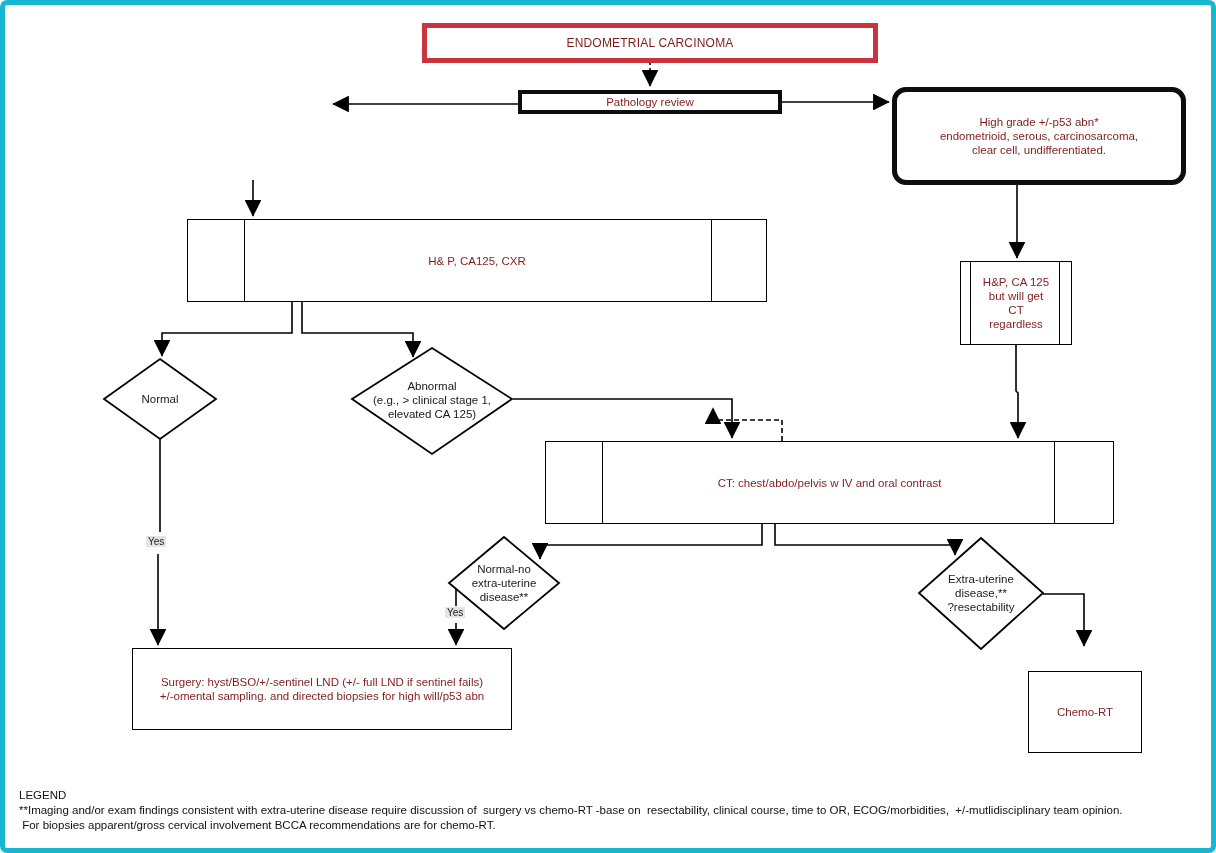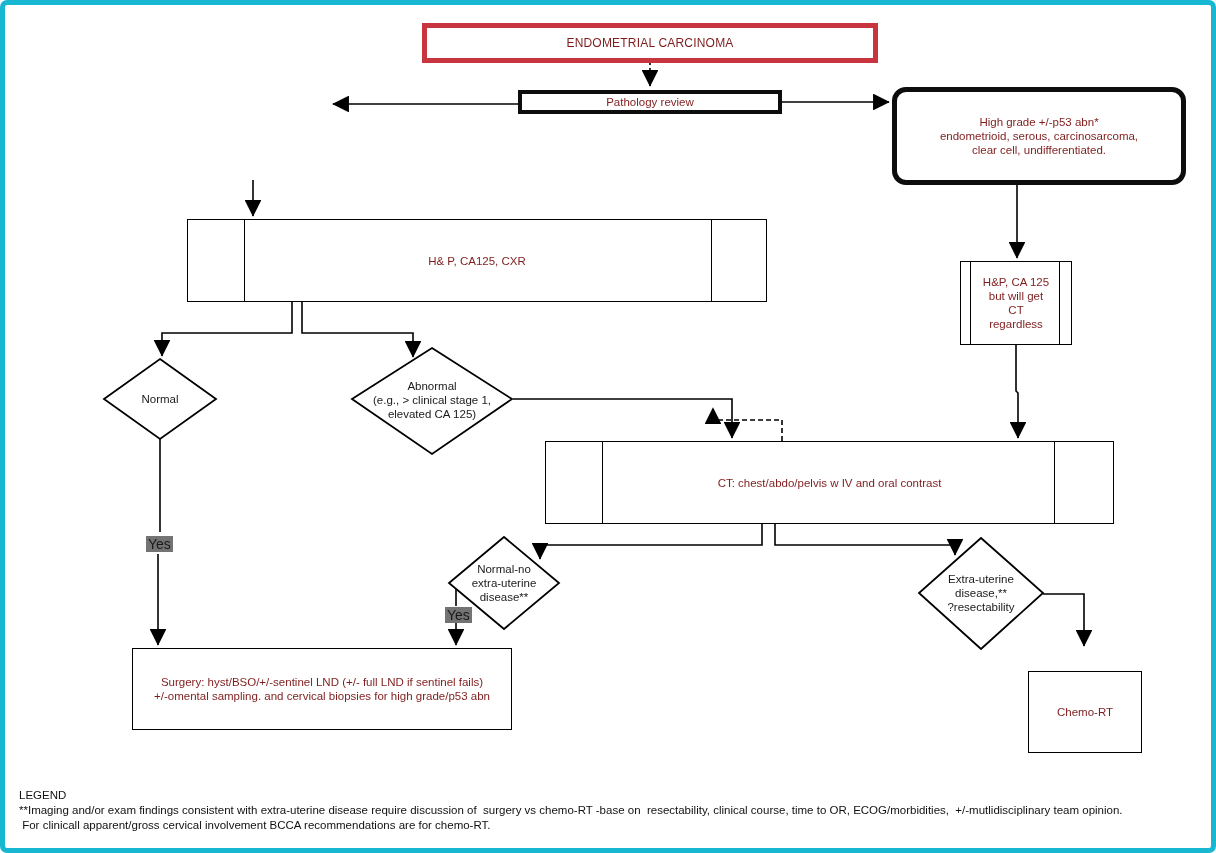--- a/index.html
+++ b/index.html
@@ -18,21 +18,21 @@
   .thick{border:4px solid #0d0d0d;}
   .xthick{border:5px solid #0d0d0d;}
   .title{border:5px solid #c9353f;font-size:12px;letter-spacing:.2px;}
   .divider{position:absolute;top:0;bottom:0;width:0;border-left:1.6px solid #000;}
   .dlabel{
     position:absolute;display:flex;align-items:center;justify-content:center;
     text-align:center;color:#1a1a1a;font-size:11.5px;line-height:14px;white-space:pre-line;
     pointer-events:none;
   }
   .edge-label{
-    position:absolute;background:#737373;color:#1a1a1a;font-size:14px;
+    position:absolute;background:#e5e5e5;color:#1a1a1a;font-size:10px;
     padding:0 2px;white-space:pre;
   }
   #legend{position:absolute;left:14px;top:783px;color:#111;font-size:11.5px;line-height:15px;}
   #legend div{white-space:pre;}
 </style>
 </head>
 <body>
 
 <div id="canvas">
 
@@ -104,37 +104,37 @@
 regardless</span>
   </div>
 
   <div class="node thin" style="left:540px;top:436px;width:569px;height:83px;justify-content:center;">
     <div class="divider" style="left:56px;"></div>
     <div class="divider" style="left:508px;"></div>
     <span>CT: chest/abdo/pelvis w IV and oral contrast</span>
   </div>
 
   <div class="node thin" style="left:127px;top:643px;width:380px;height:82px;">Surgery:  hyst/BSO/+/-sentinel LND (+/- full LND if sentinel fails)
-+/-omental sampling. and cervical biopsies for high grade/p53 abn</div>
++/-omental sampling. and directed biopsies for high will/p53 abn</div>
 
   <div class="node thin" style="left:1023px;top:666px;width:114px;height:82px;">Chemo-RT</div>
 
   <div class="dlabel" style="left:105px;top:374px;width:100px;height:40px;">Normal</div>
   <div class="dlabel" style="left:352px;top:372px;width:150px;height:46px;">Abnormal
 (e.g., &gt; clinical stage 1,
 elevated CA 125)</div>
   <div class="dlabel" style="left:444px;top:556px;width:110px;height:44px;">Normal-no
 extra-uterine
 disease**</div>
   <div class="dlabel" style="left:916px;top:566px;width:120px;height:44px;">Extra-uterine
 disease,**
 ?resectability</div>
 
   <div class="edge-label" style="left:141px;top:531px;">Yes</div>
   <div class="edge-label" style="left:440px;top:602px;">Yes</div>
 
   <div id="legend">
     <div>LEGEND</div>
     <div>**Imaging and/or exam findings consistent with extra-uterine disease require discussion of  surgery vs chemo-RT -base on  resectability, clinical course, time to OR, ECOG/morbidities,  +/-mutlidisciplinary team opinion.</div>
-    <div> For clinicall apparent/gross cervical involvement BCCA recommendations are for chemo-RT.</div>
+    <div> For biopsies apparent/gross cervical involvement BCCA recommendations are for chemo-RT.</div>
   </div>
 
 </div>
 
 </body></html>

